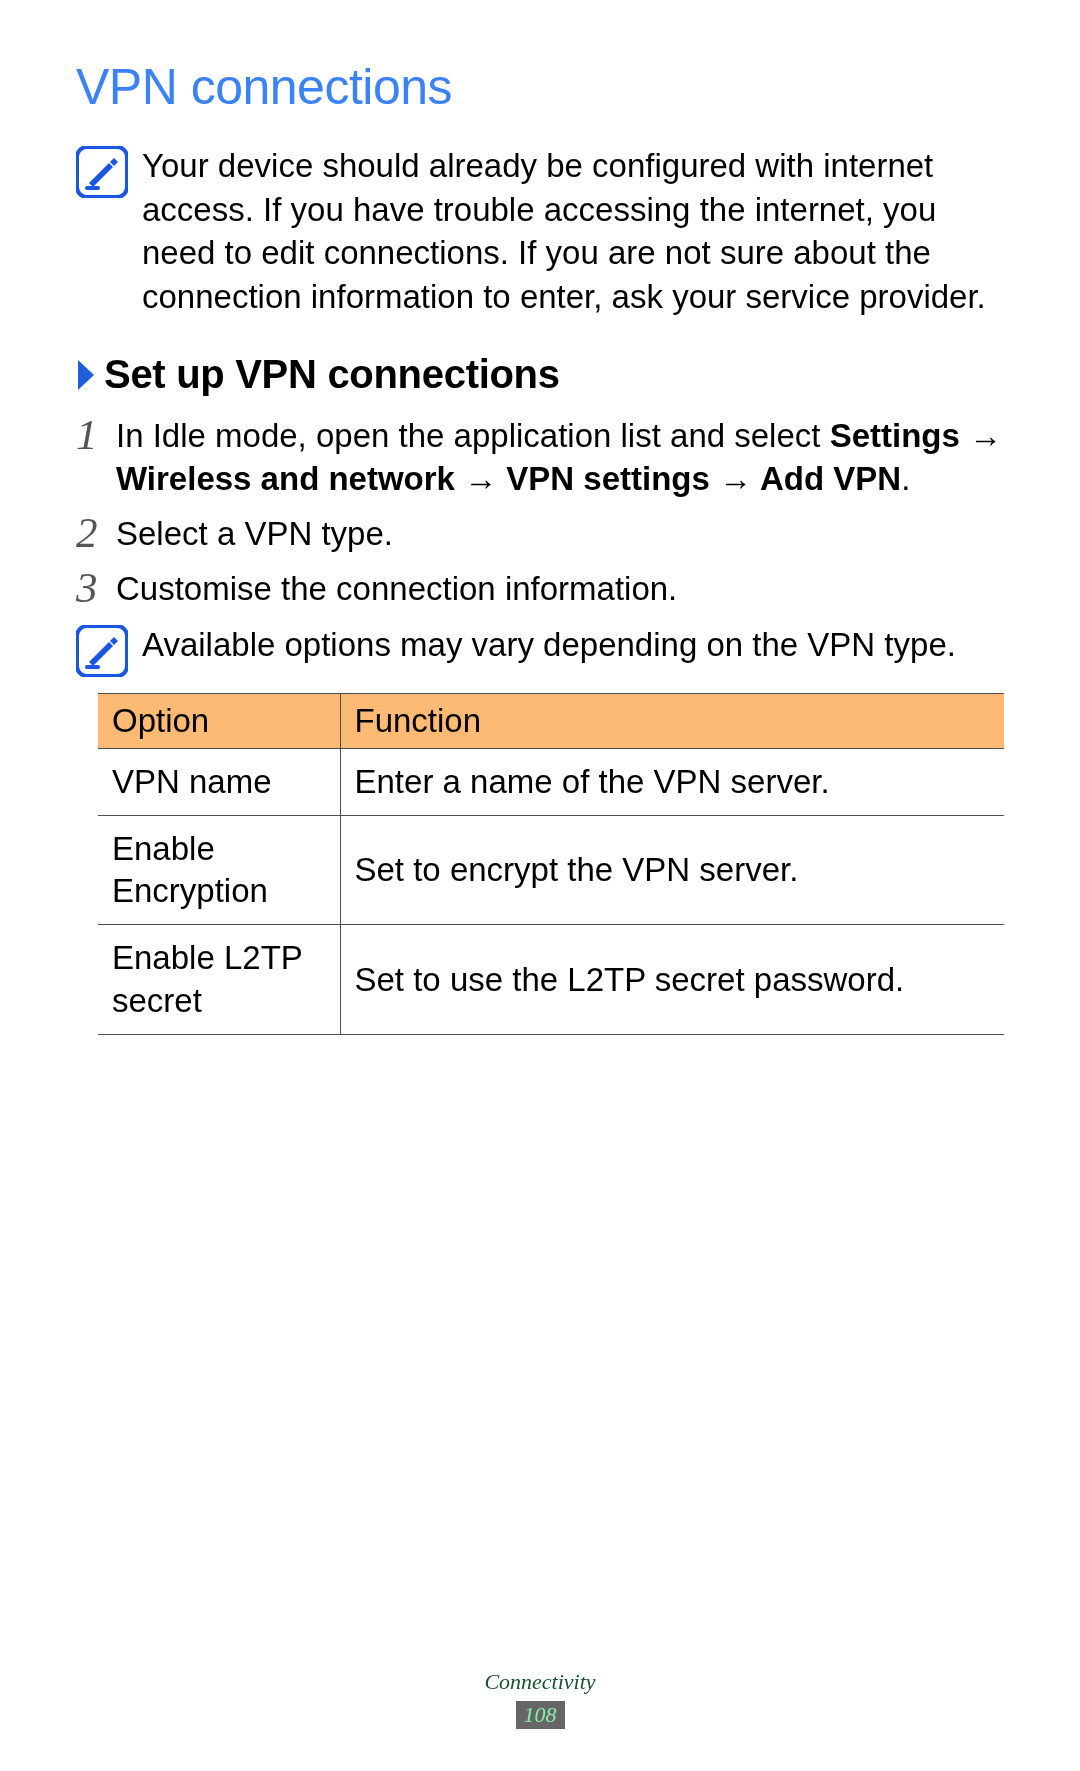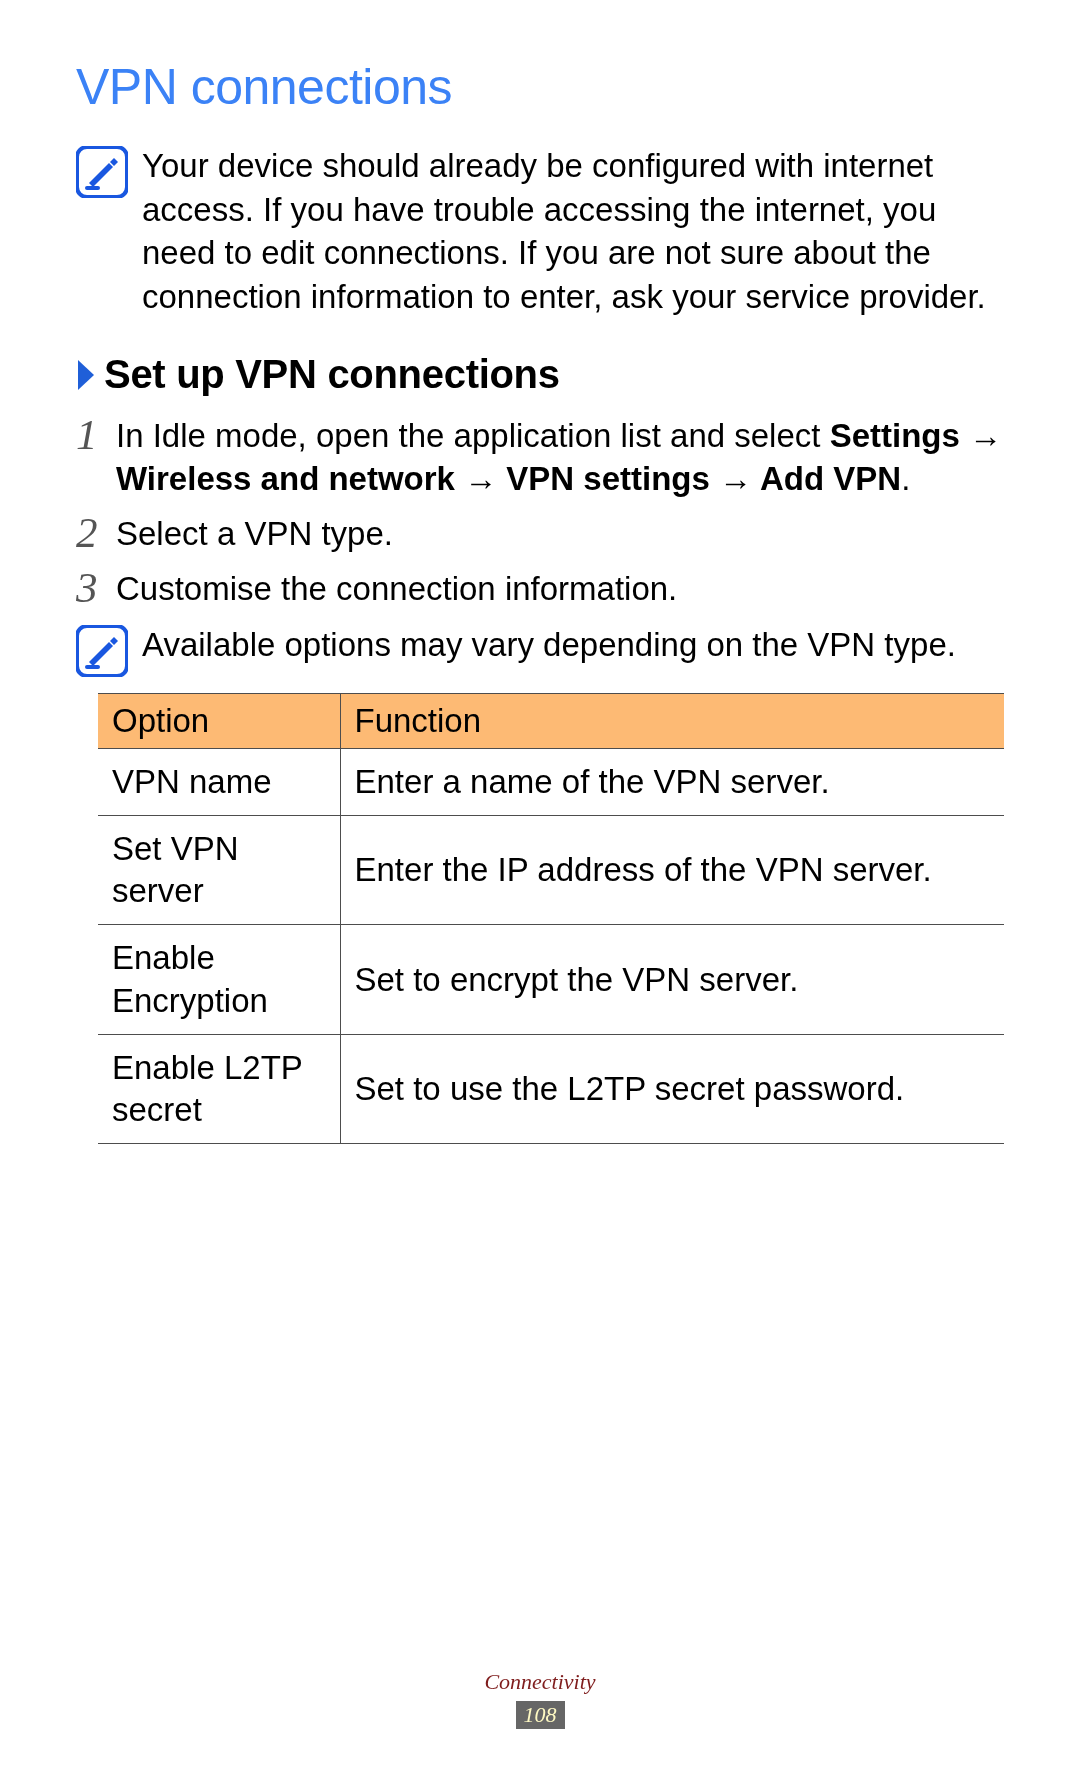--- a/index.html
+++ b/index.html
@@ -21,22 +21,22 @@
   .step-body { flex: 1; }
   .step-body b { font-weight: 700; }
   table.opts { width: 906px; border-collapse: collapse; margin: 16px 0 0 22px; font-size: 33px; }
   table.opts th { background: #fdba74; font-weight: 400; text-align: left; border: 1px solid #4d4d4d; border-right: 1px solid #4d4d4d; padding: 8px 14px; }
   table.opts th:first-child { border-left: none; }
   table.opts th:last-child { border-right: none; }
   table.opts td { border-bottom: 1px solid #4d4d4d; border-right: 1px solid #4d4d4d; padding: 12px 14px; vertical-align: middle; line-height: 1.28; }
   table.opts td:first-child { width: 242px; border-left: none; }
   table.opts td:last-child { border-right: none; }
   .footer { position: absolute; bottom: 42px; left: 0; width: 1080px; text-align: center; }
-  .footer-section { font-style: italic; font-size: 22px; color: #7f1d1d; font-family: Georgia, "Times New Roman", serif; margin-bottom: 6px; }
-  .footer-page { display: inline-block; background: #666; color: #fef9c3; font-style: italic; font-family: Georgia, serif; font-size: 22px; padding: 1px 8px; }
+  .footer-section { font-style: italic; font-size: 22px; color: #14532d; font-family: Georgia, "Times New Roman", serif; margin-bottom: 6px; }
+  .footer-page { display: inline-block; background: #666; color: #86efac; font-style: italic; font-family: Georgia, serif; font-size: 22px; padding: 1px 8px; }
 </style>
 </head>
 <body>
 
 <div class="page">
 
   <h1>VPN connections</h1>
 
 
   <div class="note">
@@ -93,24 +93,20 @@
         <th>Option</th>
         <th>Function</th>
       </tr>
     </thead>
     <tbody>
       <tr>
         <td>VPN name</td>
         <td>Enter a name of the VPN server.</td>
       </tr>
       <tr>
-        <td>Set VPN server</td>
-        <td>Enter the IP address of the VPN server.</td>
-      </tr>
-      <tr>
         <td>Enable Encryption</td>
         <td>Set to encrypt the VPN server.</td>
       </tr>
       <tr>
         <td>Enable L2TP secret</td>
         <td>Set to use the L2TP secret password.</td>
       </tr>
     </tbody>
   </table>
 

